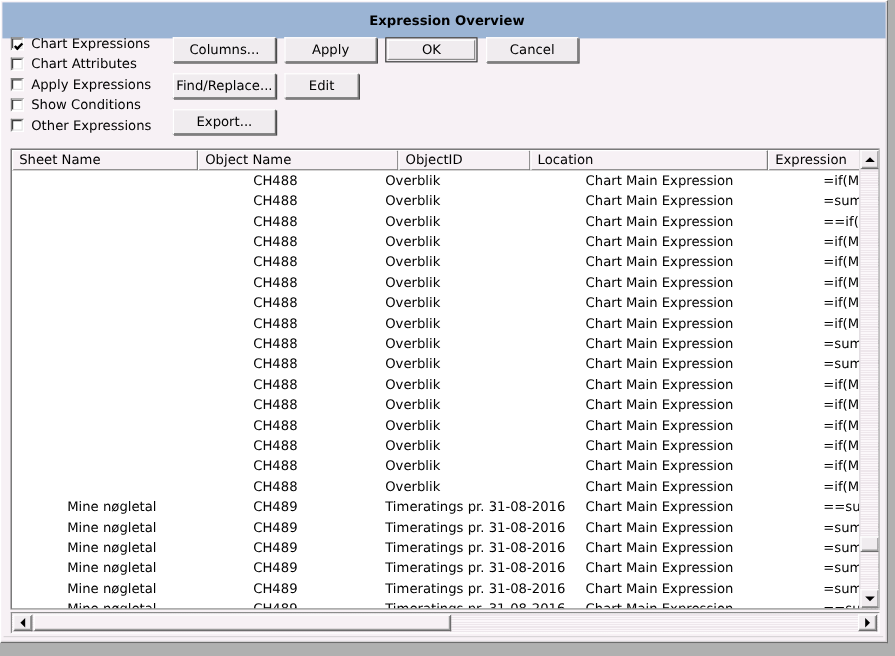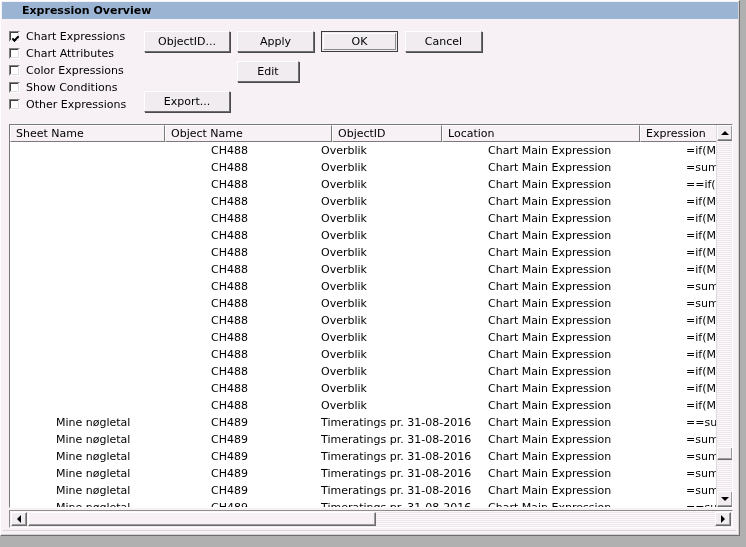--- a/index.html
+++ b/index.html
@@ -35,26 +35,27 @@
     border-right: 1px solid #d6d2d4;
     border-bottom: 1px solid #d6d2d4;
     box-sizing: border-box;
   }
 
   
   .titlebar {
     position: absolute;
     left: 1px; top: 1px;
     width: 736px;
-    height: 17px;
+    height: 30px;
     background: #9bb4d4;
     display: flex;
     align-items: center;
-    padding-left: 20px;
-    box-sizing: border-box;
+    padding-left: 5px;
+    box-sizing: border-box;
+    justify-content: center;
   }
   .titlebar-text {
     font-size: 11px;
     font-weight: bold;
     color: #000;
     letter-spacing: 0px;
   }
 
   
   .options {
@@ -362,38 +363,39 @@
       <div class="check-row">
         <span class="checkbox checked"></span>
         <span class="check-label">Chart Expressions</span>
       </div>
       <div class="check-row">
         <span class="checkbox"></span>
         <span class="check-label">Chart Attributes</span>
       </div>
       <div class="check-row">
         <span class="checkbox"></span>
-        <span class="check-label">Color Expressions</span>
+        <span class="check-label">Apply Expressions</span>
       </div>
       <div class="check-row">
         <span class="checkbox"></span>
         <span class="check-label">Show Conditions</span>
       </div>
       <div class="check-row">
         <span class="checkbox"></span>
         <span class="check-label">Other Expressions</span>
       </div>
     </div>
 
-    <div class="btn" id="btn-columns">ObjectID...</div>
+    <div class="btn" id="btn-columns">Columns...</div>
     <div class="btn" id="btn-apply">Apply</div>
     <div class="btn default" id="btn-ok">
       <span class="btn-face">OK</span>
     </div>
     <div class="btn" id="btn-cancel">Cancel</div>
+    <div class="btn" id="btn-find">Find/Replace...</div>
     <div class="btn" id="btn-edit">Edit</div>
     <div class="btn" id="btn-export">Export...</div>
 
     <div class="grid">
       <div class="header-row">
         <div class="hcell c-sheet">Sheet Name</div>
         <div class="hcell c-objname">Object Name</div>
         <div class="hcell c-objid">ObjectID</div>
         <div class="hcell c-location">Location</div>
         <div class="hcell c-expr">Expression</div>

